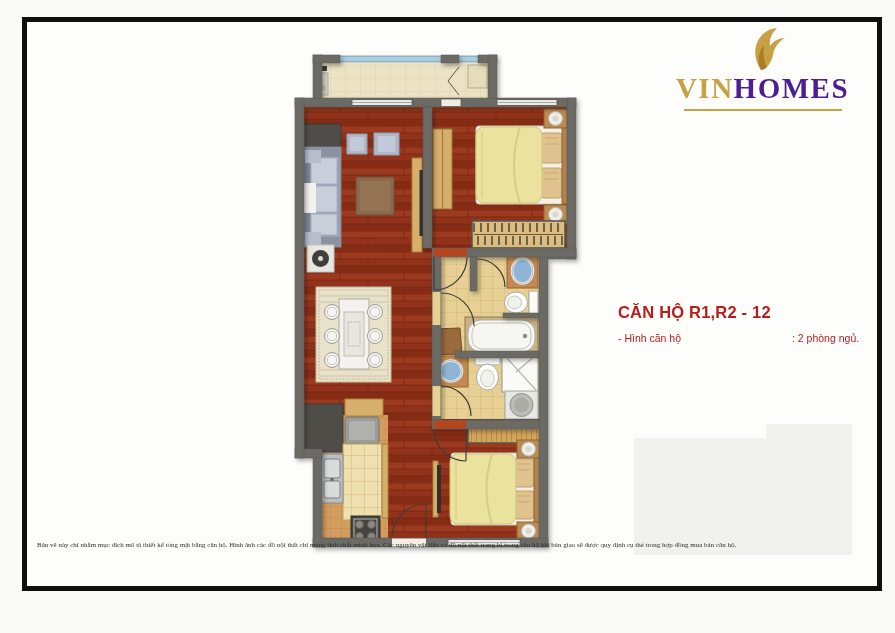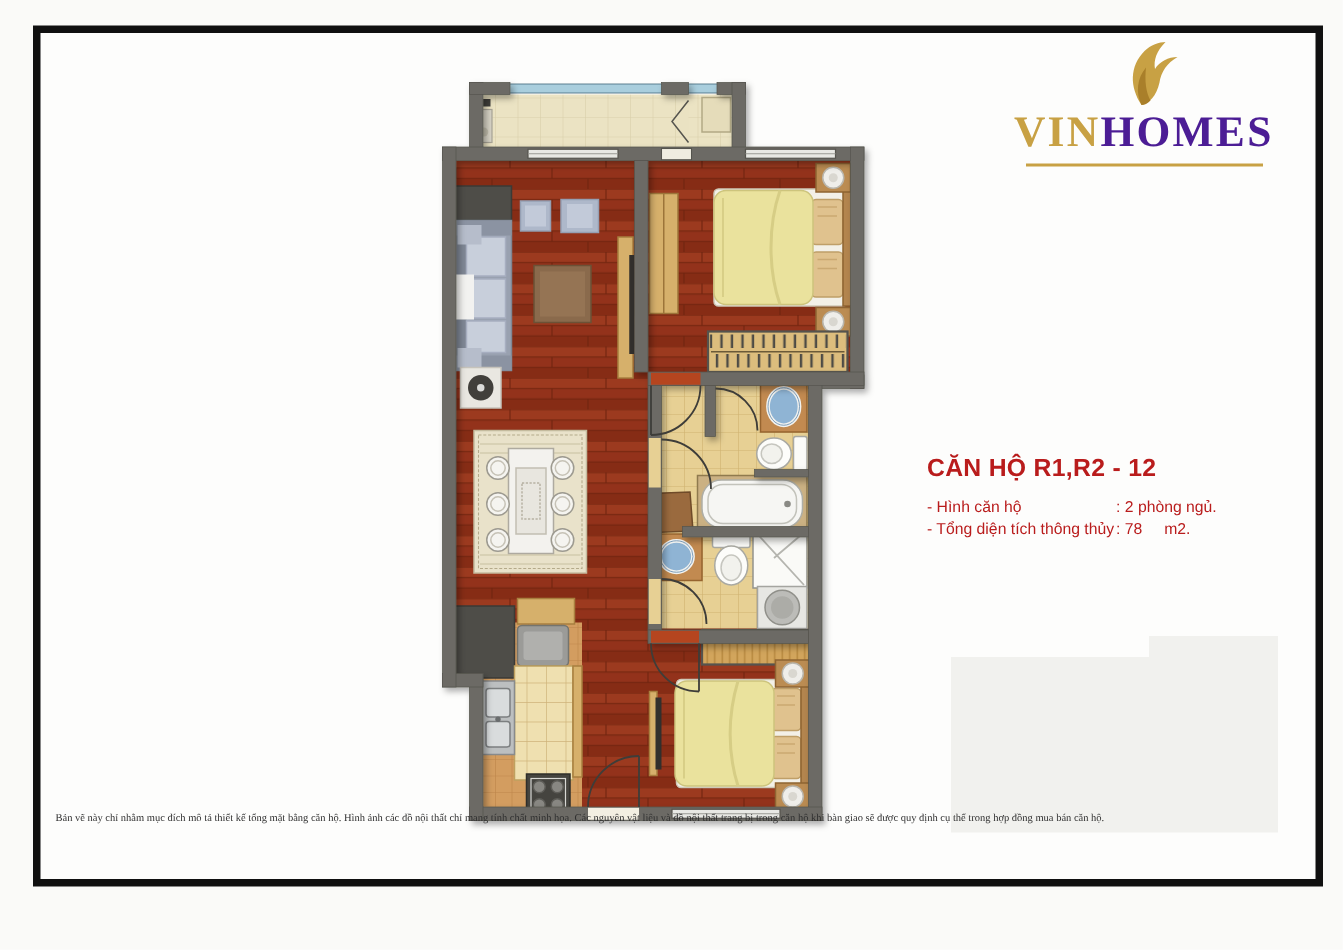--- a/index.html
+++ b/index.html
@@ -28,21 +28,21 @@
   .brand-sub{
     font-family:"Liberation Serif",serif;font-weight:bold;
     font-size:13px;letter-spacing:6px;color:#c8a144;line-height:1;
   }
 
   
   .info{position:absolute;left:618px;top:303px;width:272px;color:#b91c1c;}
   .info-title{font-size:16.5px;font-weight:bold;letter-spacing:.2px;margin:0 0 9px 0;}
   .info-row{display:flex;font-size:10.5px;line-height:1.45;font-weight:500;}
   .info-row .lbl{width:126px;flex:none;white-space:pre;}
-  .info-row .val{white-space:pre;}
+  .info-row .val{white-space:pre;margin-left:48px;}
 
   
   .disclaimer{
     position:absolute;left:37px;top:541px;width:820px;
     font-family:"Liberation Serif",serif;font-size:7px;color:#2f2f2f;
     white-space:nowrap;letter-spacing:0px;
   }
 
   
   .plan{position:absolute;left:280px;top:40px;width:330px;height:530px;}
@@ -345,19 +345,15 @@
   <div class="brand-name"><span class="vin">VIN</span><span class="homes">HOMES</span></div>
   <div class="brand-rule"></div>
 </div>
 
 <div class="info">
   <div class="info-title">CĂN HỘ R1,R2 - 12</div>
   <div class="info-row">
     <span class="lbl">- Hình căn hộ</span>
     <span class="val">: 2 phòng ngủ.</span>
   </div>
-  <div class="info-row">
-    <span class="lbl">- Tổng diện tích thông thủy</span>
-    <span class="val">: 78     m2.</span>
-  </div>
 </div>
 
 <div class="disclaimer">Bản vẽ này chỉ nhằm mục đích mô tả thiết kế tổng mặt bằng căn hộ. Hình ảnh các đồ nội thất chỉ mang tính chất minh họa. Các nguyên vật liệu và đồ nội thất trang bị trong căn hộ khi bàn giao sẽ được quy định cụ thể trong hợp đồng mua bán căn hộ.</div>
 
 </body></html>

